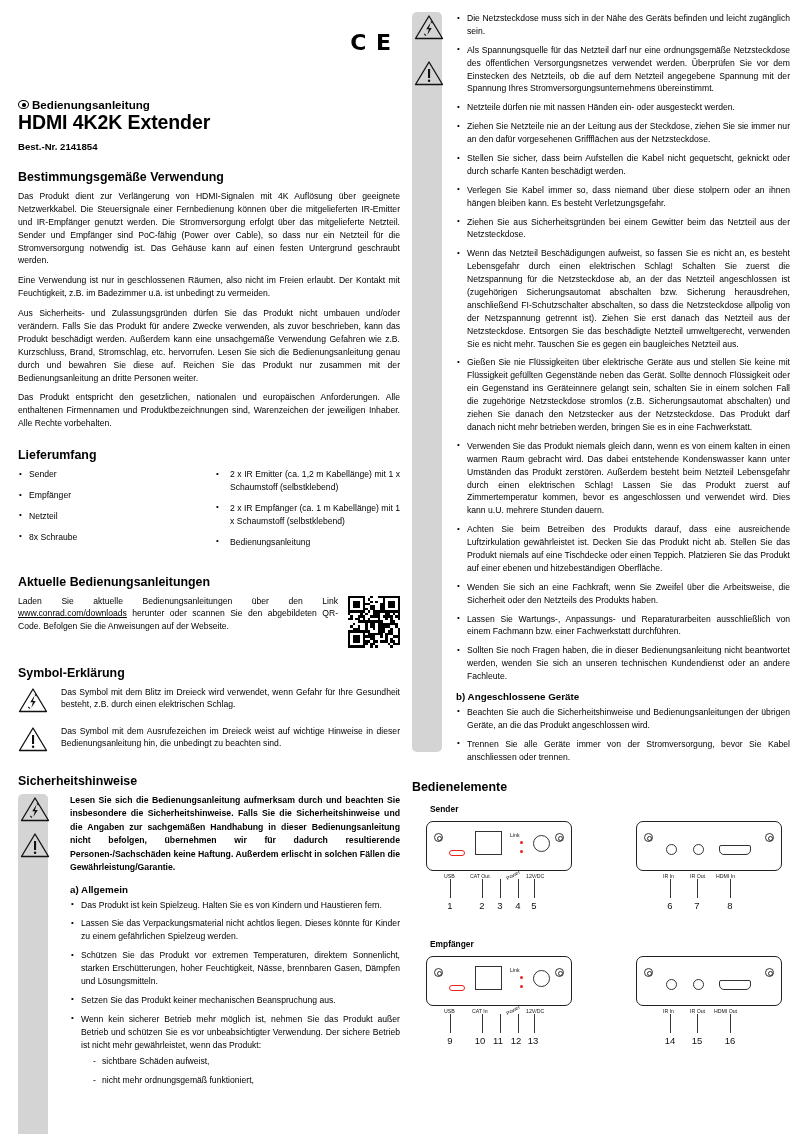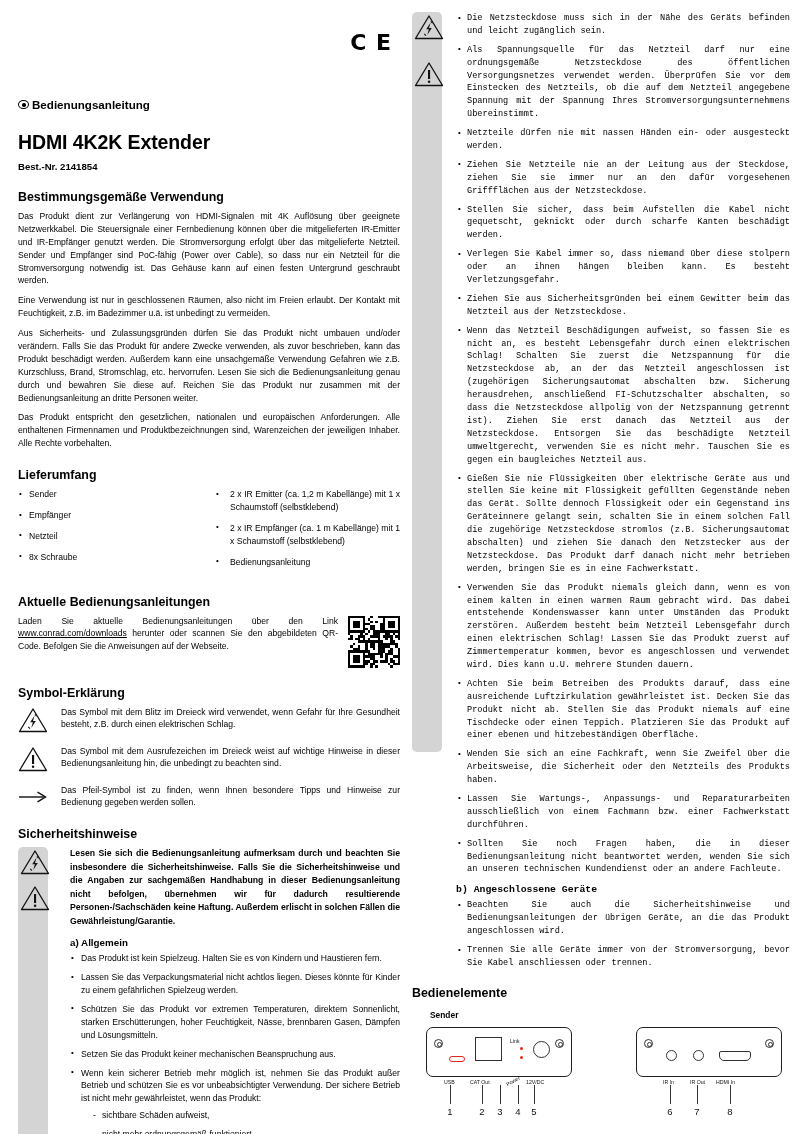--- a/index.html
+++ b/index.html
@@ -69,21 +69,21 @@
     content: "";
     position: absolute;
     left: 3.2px; top: 2.2px;
     width: 3.4px; height: 3.4px;
     background: #000;
     border-radius: 50%;
   }
   .doc-title {
     font-size: 19.5px;
     font-weight: bold;
-    margin-top: 20px;
+    margin-top: 0;
     letter-spacing: -0.1px;
   }
   .doc-order {
     font-size: 9.6px;
     font-weight: bold;
     margin-top: 7px;
   }
 
   
   h2.sec {
@@ -178,21 +178,21 @@
     width: 32px;
   }
   .safety-lead {
     font-size: 8.7px;
     font-weight: bold;
     line-height: 1.55;
     text-align: justify;
     margin: 0 0 9px 0;
   }
 
-  .rsafety { position: relative; font-family: Liberation Mono, monospace; }
+  .rsafety { position: relative; }
   .rsafety .graybar { width: 30px; }
   .rsafety .safety-inner { padding-left: 44px; }
 
   
   .dev-head { font-size: 12.4px; font-weight: bold; margin: 16px 0 10px 0; }
   .dev-label { font-size: 8.4px; font-weight: bold; margin: 0 0 7px 18px; }
   .dev-pair { position: relative; height: 96px; margin-left: 8px; }
 
   .panel {
     position: absolute;
@@ -790,29 +790,20 @@
       <div class="sym">
         <svg width="30" height="26" viewBox="0 0 30 26">
           <path d="M15 2 L28.5 24.5 L1.5 24.5 Z" fill="none" stroke="#111" stroke-width="1.3" stroke-linejoin="round"></path>
           <rect x="14" y="9" width="2.1" height="9" fill="#111"></rect>
           <circle cx="15.05" cy="20.7" r="1.25" fill="#111"></circle>
         </svg>
       </div>
       <div class="txt">Das Symbol mit dem Ausrufezeichen im Dreieck weist auf wichtige Hinweise in dieser Bedienungsanleitung hin, die unbedingt zu beachten sind.</div>
     </div>
 
-    <div class="symrow">
-      <div class="sym" style="padding-top:6px">
-        <svg width="30" height="14" viewBox="0 0 30 14">
-          <path d="M1 7 L26 7" stroke="#111" stroke-width="1.4"></path>
-          <path d="M19.5 2.2 L27.5 7 L19.5 11.8" fill="none" stroke="#111" stroke-width="1.4"></path>
-        </svg>
-      </div>
-      <div class="txt">Das Pfeil-Symbol ist zu finden, wenn Ihnen besondere Tipps und Hinweise zur Bedienung gegeben werden sollen.</div>
-    </div>
 
     <h2 class="sec">Sicherheitshinweise</h2>
 
     <div class="safety">
       <div class="graybar" style="height:365px"></div>
       <div class="safety-icons">
         <svg width="30" height="26" viewBox="0 0 30 26">
           <path d="M15 2 L28.5 24.5 L1.5 24.5 Z" fill="none" stroke="#111" stroke-width="1.3" stroke-linejoin="round"></path>
           <path d="M16.6 8.5 L12.2 15.2 L14.9 15.2 L13.2 21 L17.8 14.1 L15 14.1 Z" fill="#111"></path>
           <path d="M16.9 7.3 l1.6 1.8 M11.9 21.6 l-1.6 -1.8" stroke="#111" stroke-width="1.1"></path>

